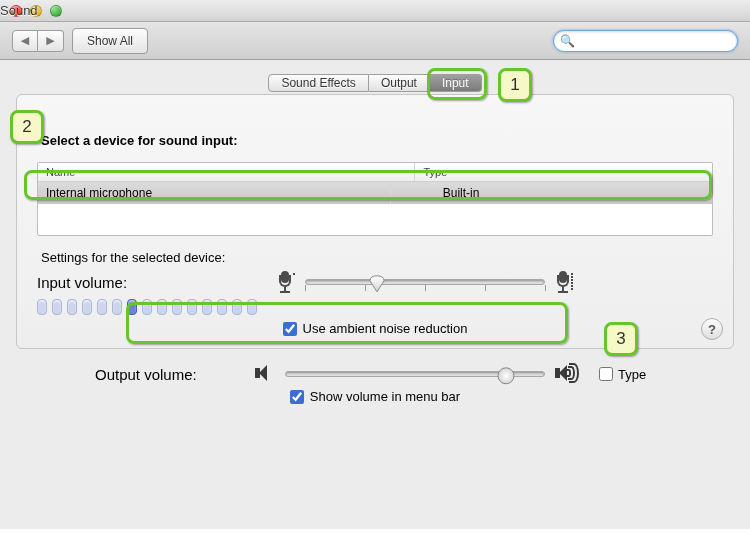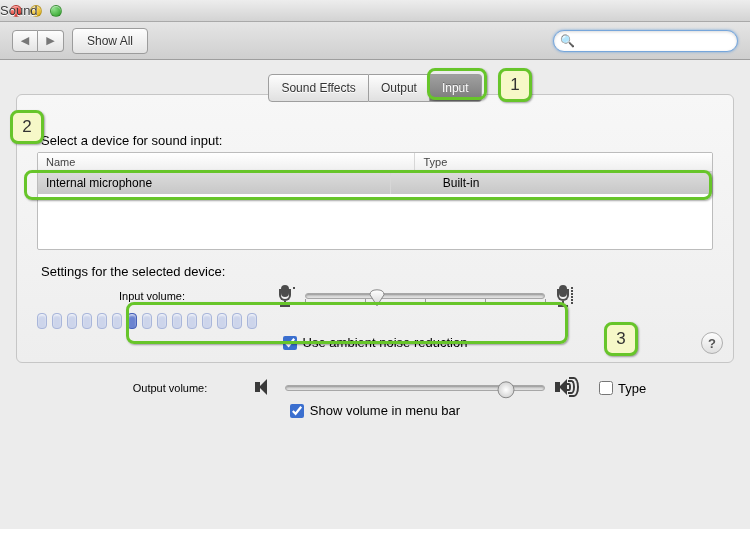--- a/index.html
+++ b/index.html
@@ -90,51 +90,51 @@
 
   
   .tabs-wrap {
     position: absolute;
     top: 14px; left: 0; right: 0;
     display: flex; justify-content: center;
     z-index: 5;
   }
   .tabs { display:flex; }
   .tab {
-    height: 28px; padding: 8px 12px;
+    height: 18px; padding: 8px 12px;
     background: linear-gradient(#fdfdfd,#e0e0e0);
     border: 1px solid #9e9e9e;
     display:flex; align-items:center;
     font-size: 12px; color:#333;
     text-shadow:0 1px 0 #fff;
   }
   .tab + .tab { border-left:none; }
   .tab:first-child { border-radius: 4px 0 0 4px; }
   .tab:last-child  { border-radius: 0 4px 4px 0; }
   .tab.sel { background: linear-gradient(#a0a0a0,#7a7a7a); color:#fff; text-shadow:0 -1px 0 rgba(0,0,0,.3);}
 
-  .section-label { font-weight: normal; font-size: 13px; margin: 22px 0 4px 4px; }
+  .section-label { font-weight: bold; font-size: 13px; margin: 22px 0 14px 4px; }
   .section-label.small { font-weight: normal; font-size: 13px; margin: 14px 0 6px 4px; }
 
   
   .devtable {
     border: 1px solid #bcbcbc; background:#fff; border-radius:2px; overflow:hidden;
-    height: 98px;
+    height: 74px;
   }
   .devhead { display:flex; background:linear-gradient(#fff,#efefef); border-bottom:1px solid #cfcfcf;}
   .devhead div { padding: 3px 8px; font-size:11px; color:#444; }
   .col-name { width: 56%; border-right:1px solid #d7d7d7;}
   .col-type { width: 44%; }
   .devrow { display:flex; }
   .devrow.sel { background: linear-gradient(#dcdcdc,#c7c7c7); gap: 44px; }
   .devrow div { padding: 4px 8px; font-size:12px; }
 
   
   .row { display:flex; align-items:center; gap: 10px; margin: 6px 0; }
-  .row .label { width: 230px; text-align: center; font-size: 11px; }
+  .row .label { width: 230px; text-align: left; font-size: 15px; }
   .slider {
     position: relative; flex: 0 0 240px; height: 18px;
   }
   .track {
     position:absolute; left:0; right:0; top:50%; height:6px; transform:translateY(-50%);
     background: linear-gradient(#c8c8c8,#e6e6e6);
     border:1px solid #a7a7a7; border-radius:3px;
     box-shadow: inset 0 1px 2px rgba(0,0,0,.25);
   }
   .ticks { position:absolute; left:0; right:0; top:50%; height:10px;}

